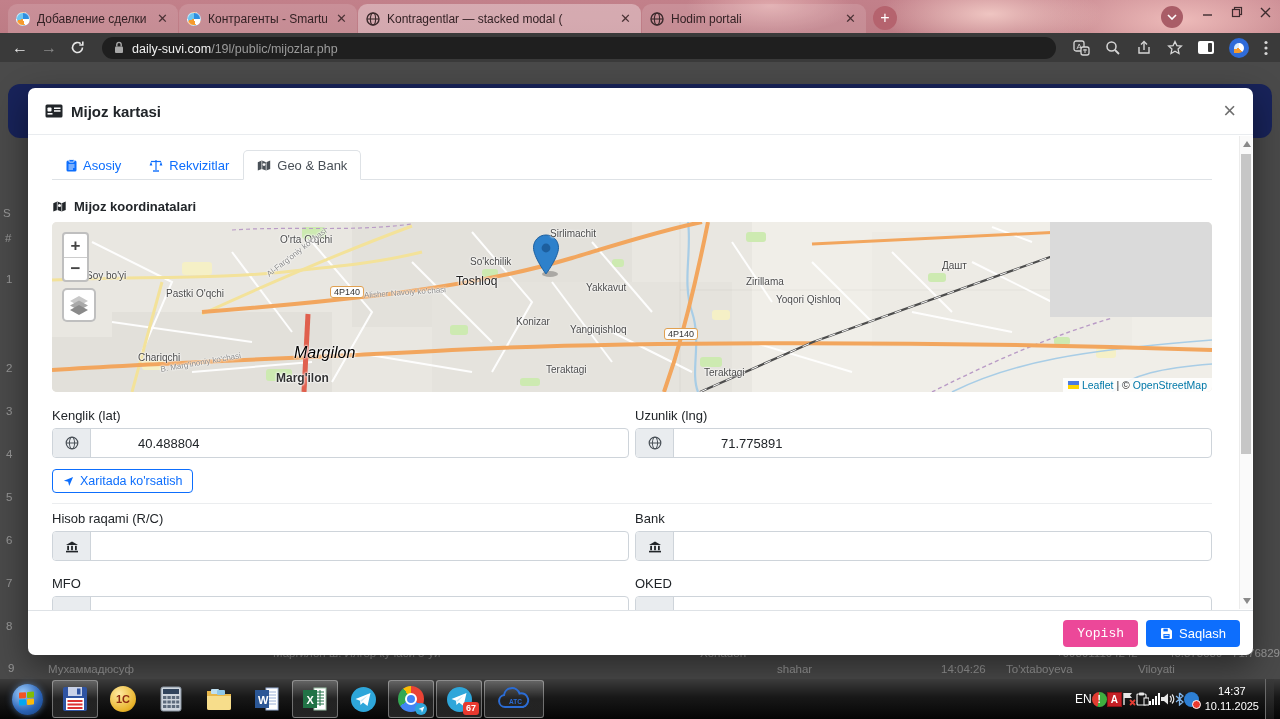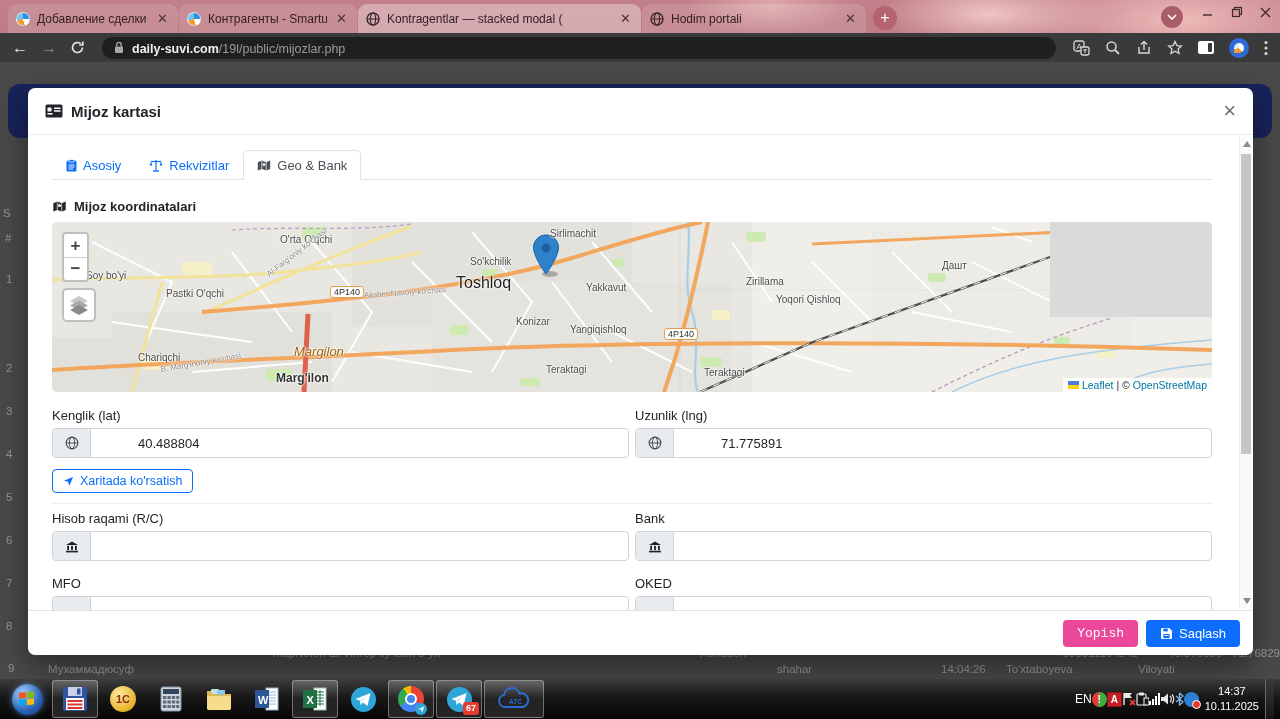--- a/index.html
+++ b/index.html
@@ -31,21 +31,21 @@
   .winbtns { display:flex; align-items:flex-start; height:33px; margin-left:10px; }
   .winbtn { width:29px; height:24px; display:flex; align-items:center; justify-content:center; }
 
   
   .toolbar { position:absolute; top:33px; left:0; width:1280px; height:29px; background:#3a3a3a;
     display:flex; align-items:center; padding:0 12px; gap:13px; }
   .navarrow { font-size:16px; color:#e8e8e8; line-height:1; }
   .navarrow.dim { color:#8a8a8a; }
   .urlbar { flex:1; height:22px; background:#1f1f1f; border-radius:12px; display:flex; align-items:center;
     padding:0 12px; gap:8px; margin:0 4px; }
-  .url-host { font-size:12.5px; color:#f0f0f0;font-weight:bold; }
+  .url-host { font-size:12.5px; color:#f0f0f0; }
   .url-path { font-size:12.5px; color:#9b9b9b; }
   .tb-icons { display:flex; align-items:center; gap:15px; }
   .sidepanel-ic { width:16px; height:13px; background:#fff; border-radius:2px; position:relative; }
   .sidepanel-ic::after { content:""; position:absolute; right:2px; top:2px; bottom:2px; width:4px; background:#3a3a3a; border-radius:1px;}
   .avatar-ic { width:20px; height:20px; border-radius:50%; background:#2f6bd8; position:relative; overflow:hidden;}
   .avatar-ic::after { content:""; position:absolute; left:5px; top:5px; width:10px; height:10px;
     background:conic-gradient(#ffffff 0 40%, #f59a2d 40% 70%, #d9ecff 70%); border-radius:50% 50% 50% 0; }
 
   
   .page { position:absolute; top:62px; left:0; width:1280px; height:617px; background:#4a4a4a; }
@@ -64,23 +64,23 @@
   .nav-tabs { margin-top:15px; display:flex; border-bottom:1px solid #dee2e6; height:30px; }
   .nav-tab { display:inline-flex; align-items:center; gap:6px; padding:5px 13px; font-size:13px; color:#0d6efd;
     border:1px solid transparent; border-radius:5px 5px 0 0; margin-bottom:-1px; }
   .nav-tab.active { color:#495057; background:#fff; border-color:#dee2e6 #dee2e6 #fff; font-weight:400; }
 
   .section-title { margin-top:19px; font-size:13px; font-weight:bold; color:#212529; display:flex; align-items:center; gap:7px; }
 
   .mapbox { position:relative; margin-top:8px; width:1160px; height:170px; border-radius:5px; overflow:hidden; background:#f0eee8; }
   .map-label { position:absolute; font-size:10px; color:#4a4a4a; white-space:nowrap;
     text-shadow:0 0 2px #fff,0 0 2px #fff,0 0 3px #fff; }
-  .map-label.town { font-size:16px; color:#222; }
+  .map-label.town { font-size:12px; color:#222; }
   .map-label.city { font-size:12px; font-weight:bold; color:#333; }
-  .map-label.place { font-size:13px; font-style:italic; color:#a16207; }
+  .map-label.place { font-size:16px; font-style:italic; color:#000000; }
   .map-label.street { font-size:8px; color:#8b8b8b; }
   .map-label.rbadge { background:#fdfdfd; border:1px solid #e0a050; border-radius:3px; padding:0 3px; font-size:9px; color:#333; text-shadow:none; }
   .zoomctl { position:absolute; left:10px; top:10px; width:27px; background:#fff; border:2px solid rgba(0,0,0,.25); border-radius:4px; }
   .zoombtn { width:23px; height:23px; display:flex; align-items:center; justify-content:center; font-size:17px; font-weight:bold; color:#444; }
   .zoombtn + .zoombtn { border-top:1px solid #ccc; }
   .layersctl { position:absolute; left:10px; top:66px; width:34px; height:34px; background:#fff; border:2px solid rgba(0,0,0,.25);
     border-radius:5px; display:flex; align-items:center; justify-content:center; }
   .attribution { position:absolute; right:0; bottom:0; background:rgba(255,255,255,.85); font-size:10.5px; color:#333;
     padding:1px 5px; display:flex; align-items:center; gap:3px; }
   .attribution a { color:#0078A8; text-decoration:none; }

